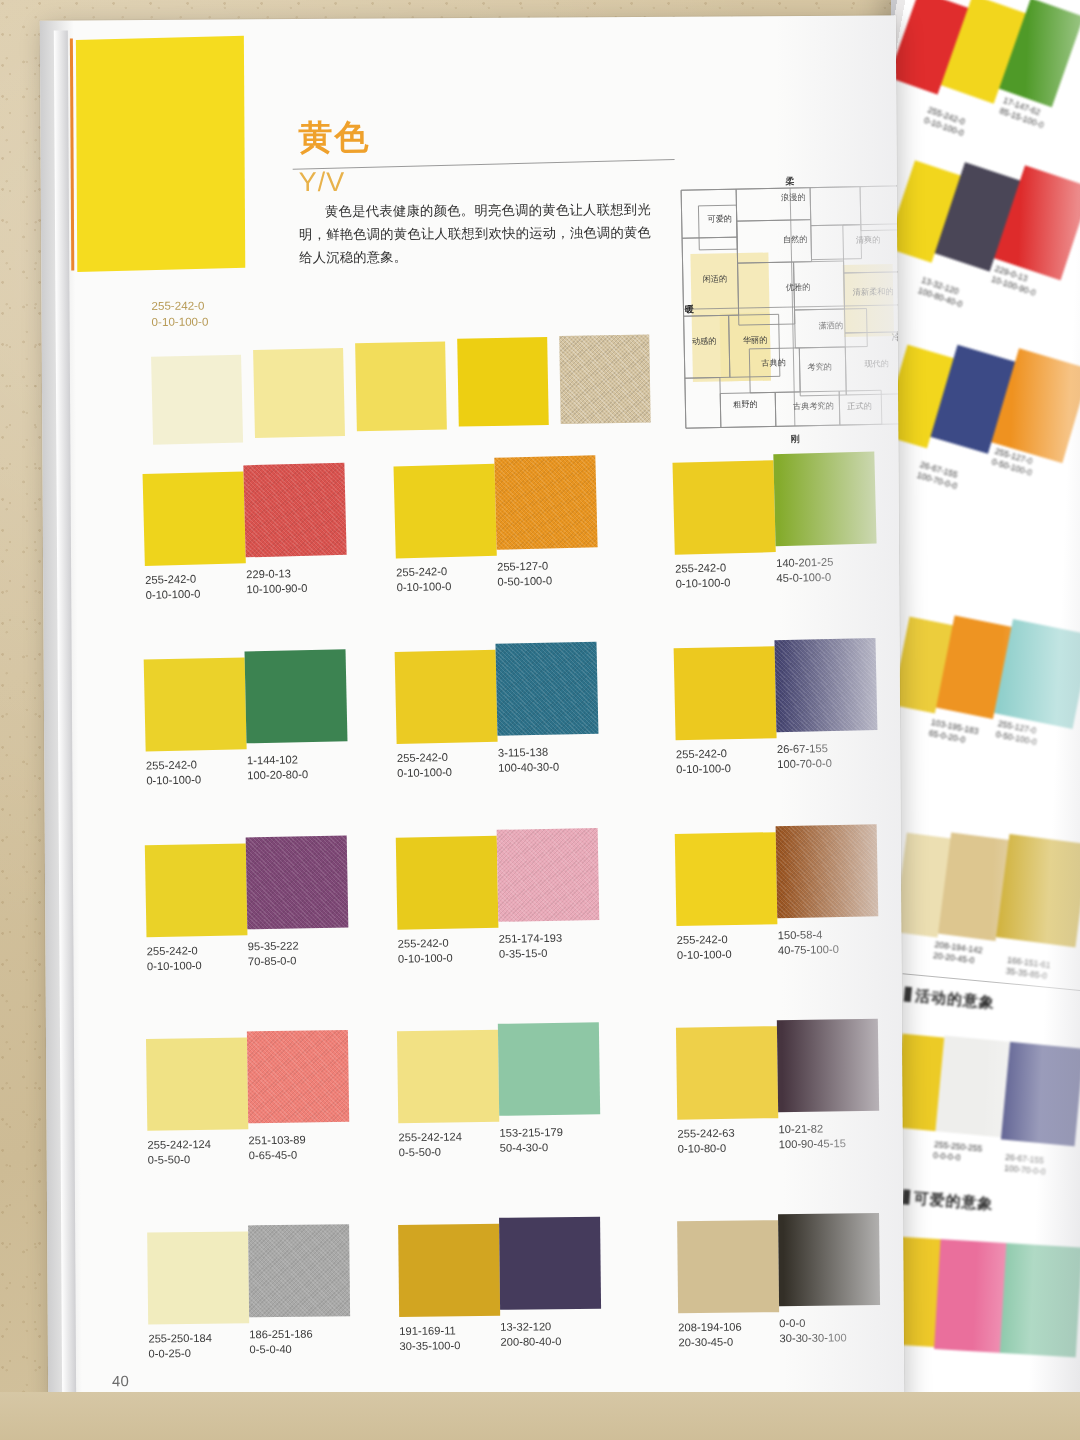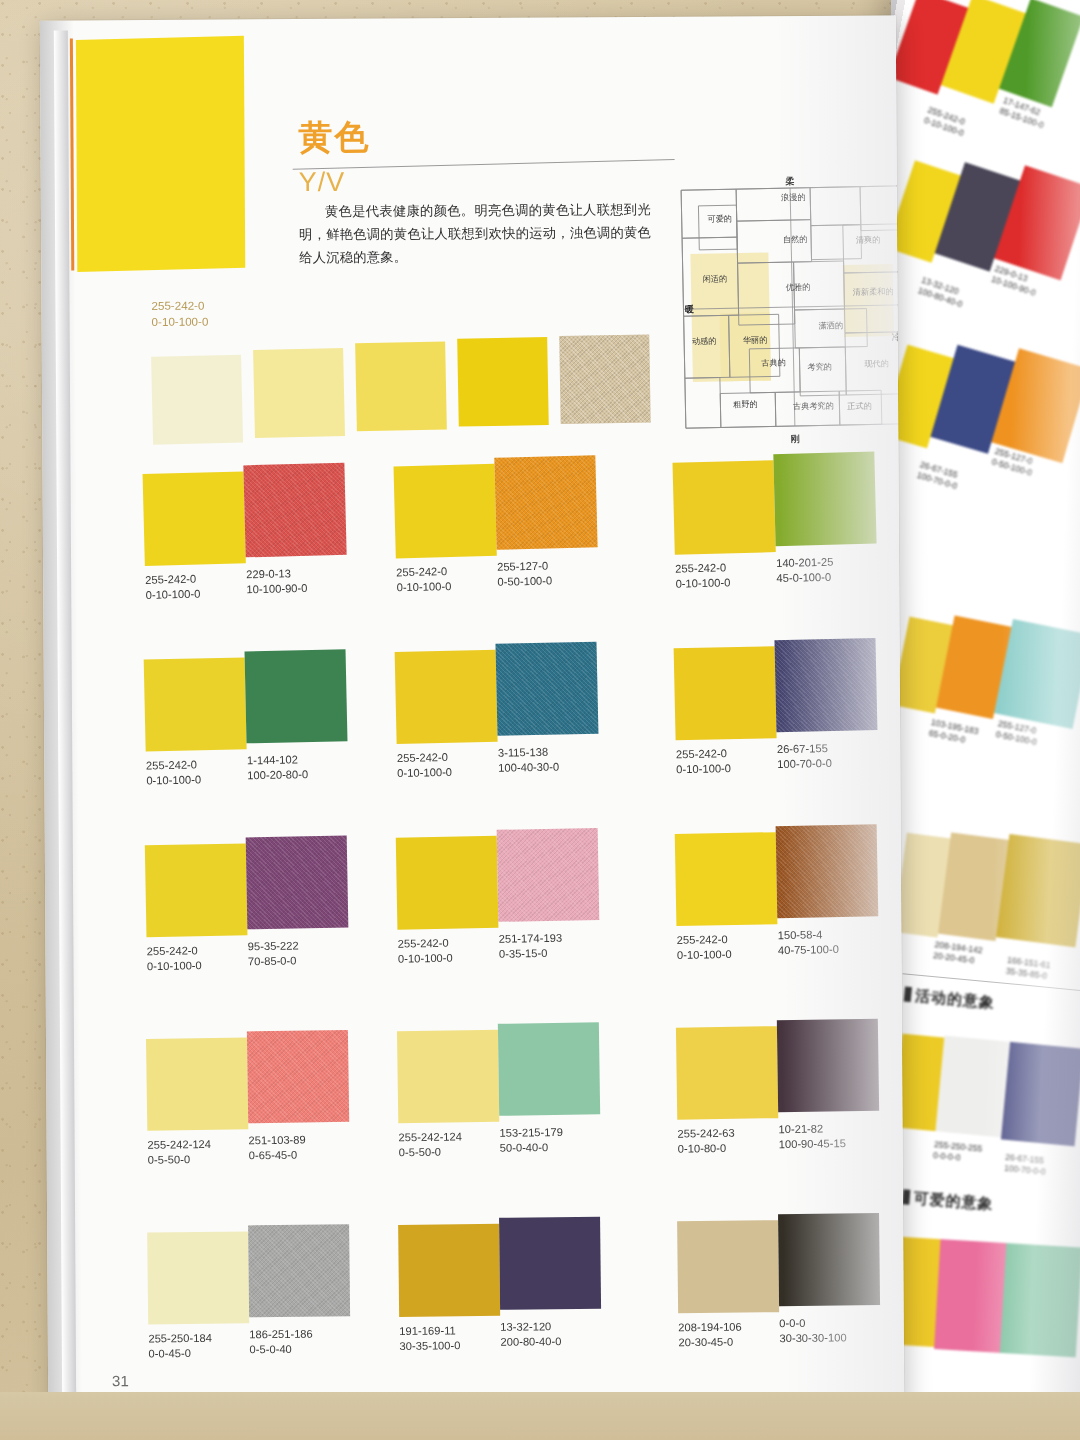--- a/index.html
+++ b/index.html
@@ -385,45 +385,45 @@
       <div class="pair" style="left: 0px; top: 572px; width: 202px; transform: rotate(-0.5deg);">
         <div class="sw l" style="background: rgb(240, 226, 133);"></div>
         <div class="cap l"><span>255-242-124</span><br><span>0-5-50-0</span></div>
         <div class="sw r tex" style="background: rgb(240, 128, 119); top: -6px;"></div>
         <div class="cap r" style="top: 96px;"><span>251-103-89</span><br><span>0-65-45-0</span></div>
       </div>
       <div class="pair" style="left: 251px; top: 566px; width: 202px; transform: rotate(-0.5deg);">
         <div class="sw l" style="background: rgb(242, 225, 132);"></div>
         <div class="cap l"><span>255-242-124</span><br><span>0-5-50-0</span></div>
         <div class="sw r" style="background: rgb(142, 199, 165); top: -6px;"></div>
-        <div class="cap r" style="top: 96px;"><span>153-215-179</span><br><span>50-0-40-0</span></div>
+        <div class="cap r" style="top: 96px;"><span>153-215-179</span><br><span>50-4-30-0</span></div>
       </div>
       <div class="pair" style="left: 530px; top: 564px; width: 202px; transform: rotate(-0.5deg);">
         <div class="sw l" style="background: rgb(238, 208, 73);"></div>
         <div class="cap l"><span>255-242-63</span><br><span>0-10-80-0</span></div>
         <div class="sw r" style="background: rgb(70, 52, 63); top: -6px;"></div>
         <div class="cap r" style="top: 96px;"><span>10-21-82</span><br><span>100-90-45-15</span></div>
       </div>
       <div class="pair" style="left: 0px; top: 766px; width: 202px; transform: rotate(-0.3deg);">
         <div class="sw l" style="background: rgb(241, 236, 190);"></div>
-        <div class="cap l"><span>255-250-184</span><br><span>0-0-45-0</span></div>
+        <div class="cap l"><span>255-250-184</span><br><span>0-0-25-0</span></div>
         <div class="sw r tex" style="background: rgb(169, 169, 168); top: -6px;"></div>
         <div class="cap r" style="top: 96px;"><span>186-251-186</span><br><span>0-5-0-40</span></div>
       </div>
       <div class="pair" style="left: 251px; top: 760px; width: 202px; transform: rotate(-0.3deg);">
         <div class="sw l" style="background: rgb(210, 165, 33);"></div>
         <div class="cap l"><span>191-169-11</span><br><span>30-35-100-0</span></div>
         <div class="sw r" style="background: rgb(69, 59, 92); top: -6px;"></div>
         <div class="cap r" style="top: 96px;"><span>13-32-120</span><br><span>200-80-40-0</span></div>
       </div>
       <div class="pair" style="left: 530px; top: 758px; width: 202px; transform: rotate(-0.3deg);">
         <div class="sw l" style="background: rgb(210, 191, 147);"></div>
         <div class="cap l"><span>208-194-106</span><br><span>20-30-45-0</span></div>
         <div class="sw r" style="background: rgb(51, 47, 39); top: -6px;"></div>
         <div class="cap r" style="top: 96px;"><span>0-0-0</span><br><span>30-30-30-100</span></div>
       </div>
     </div>
 
-  <div id="pageno">31</div>
+  <div id="pageno">40</div>
 </div>
 
 <div id="bottom-desk"></div>
 <div id="wm"></div>
 
 </body></html>

